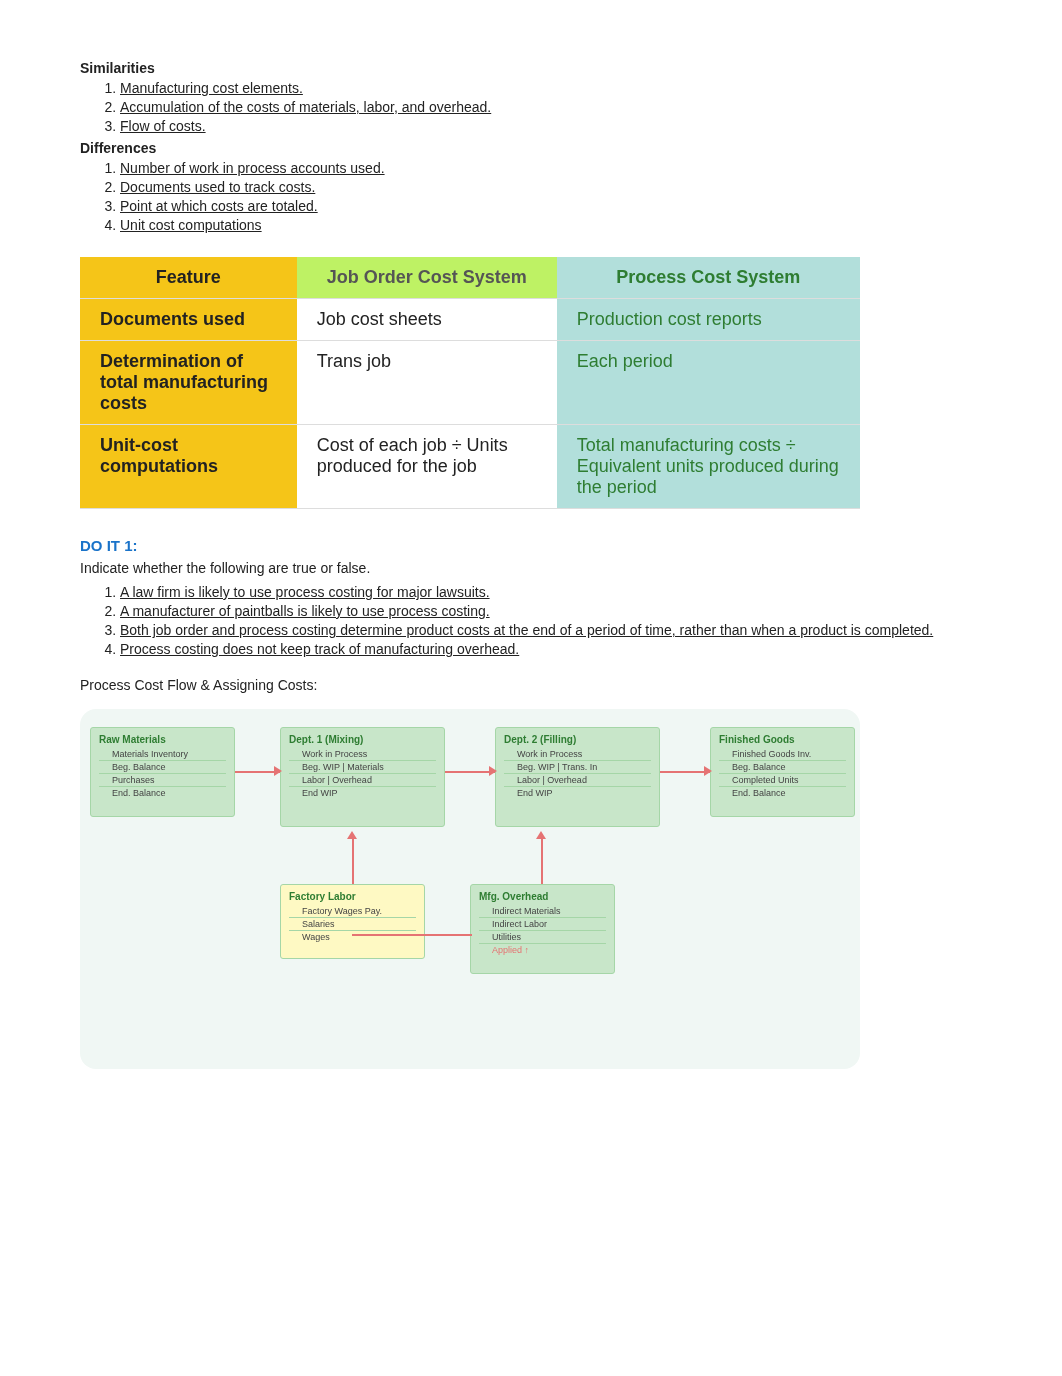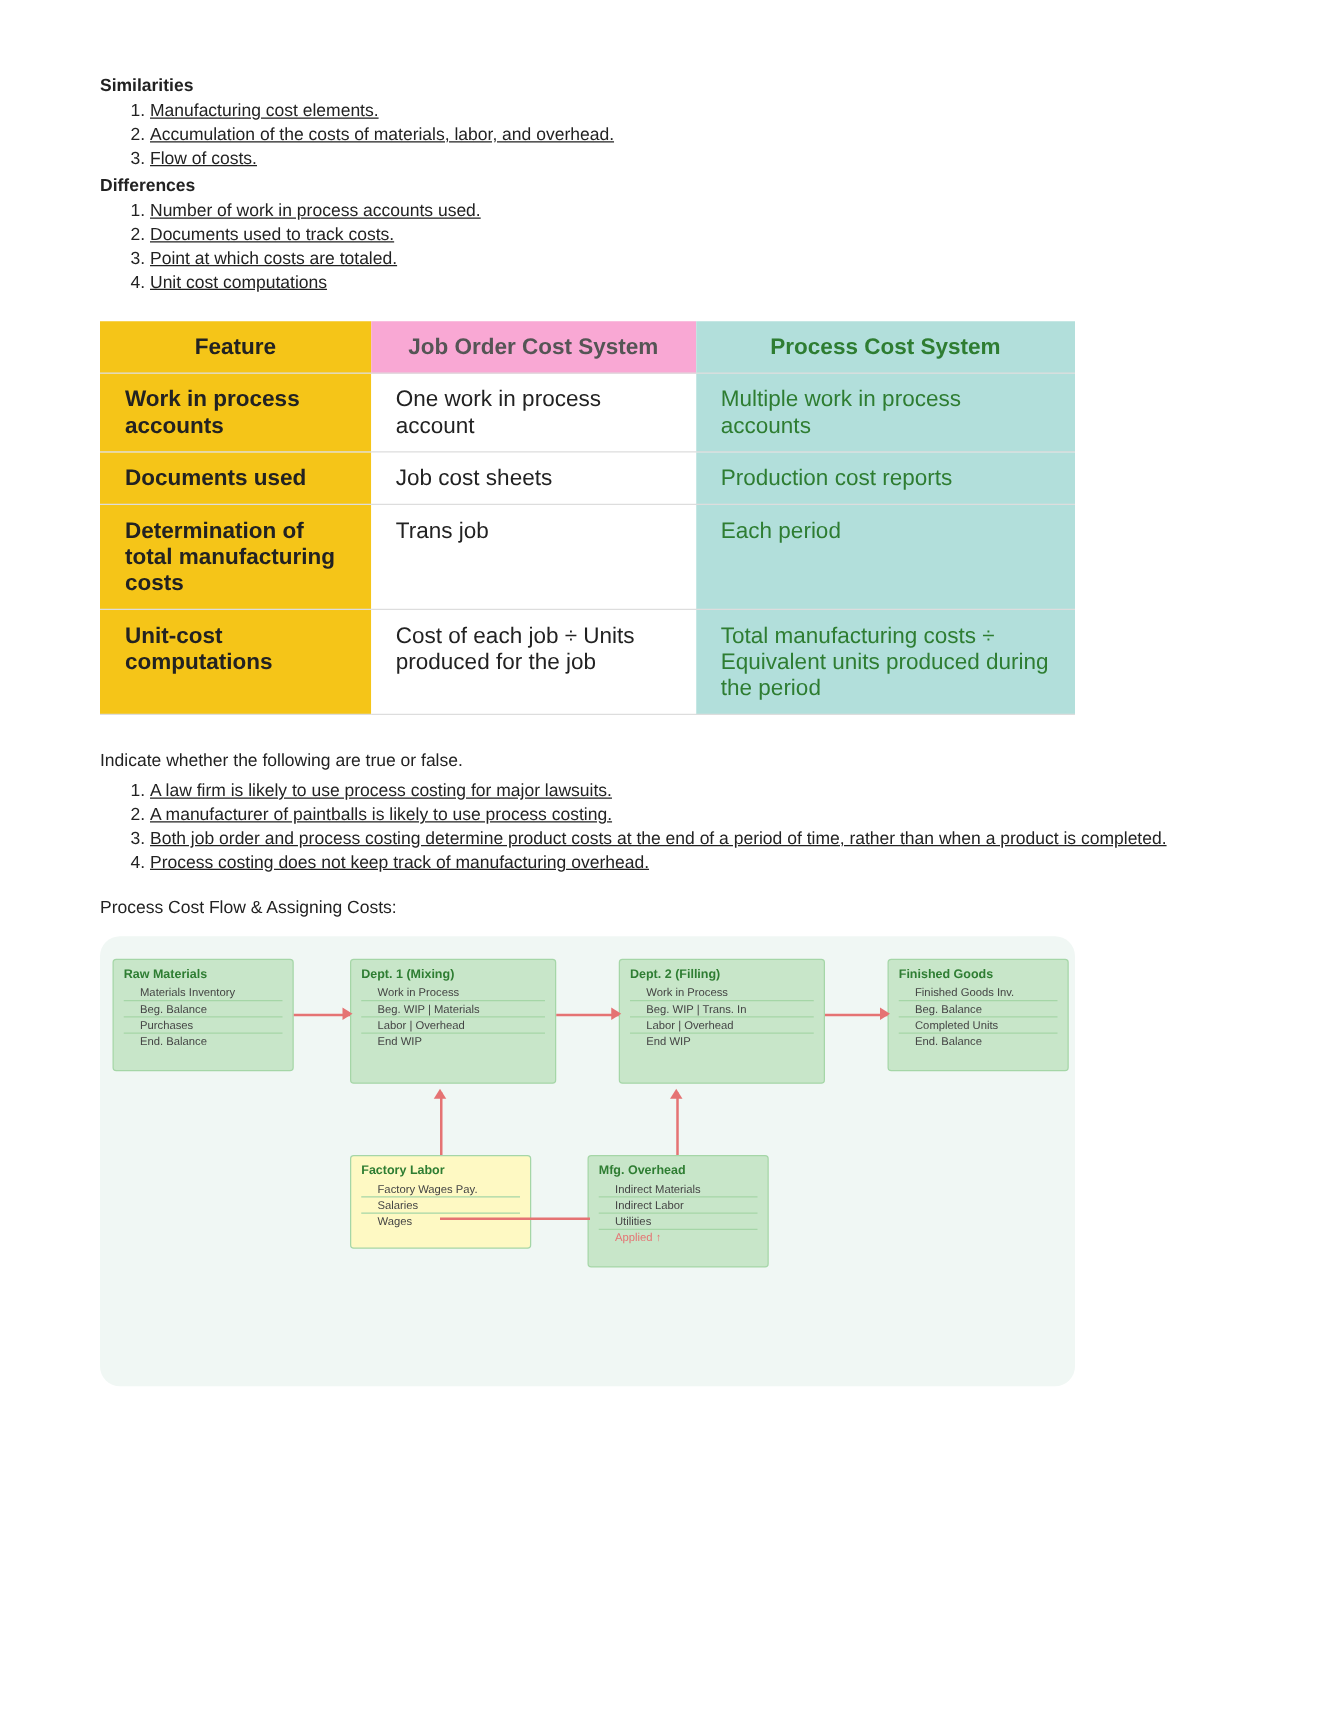--- a/index.html
+++ b/index.html
@@ -67,21 +67,21 @@
       color: #2e7d32;
     }
 
     .col-process-header {
       background-color: #b2dfdb;
       color: #2e7d32;
       font-weight: bold;
     }
 
     .col-job-header {
-      background-color: #f9a8d4;
+      background-color: #bef264;
       color: #555;
       font-weight: bold;
     }
 
     .col-feature-header {
       background-color: #f5c518;
       font-weight: bold;
       color: #222;
     }
 
@@ -169,44 +169,40 @@
   <table class="comparison-table">
     <thead>
       <tr>
         <th class="col-feature col-feature-header">Feature</th>
         <th class="col-job col-job-header">Job Order Cost System</th>
         <th class="col-process col-process-header">Process Cost System</th>
       </tr>
     </thead>
     <tbody>
       <tr>
-        <td class="col-feature">Work in process accounts</td>
-        <td class="col-job">One work in process account</td>
-        <td class="col-process">Multiple work in process accounts</td>
-      </tr>
-      <tr>
         <td class="col-feature">Documents used</td>
         <td class="col-job">Job cost sheets</td>
         <td class="col-process">Production cost reports</td>
       </tr>
       <tr>
         <td class="col-feature">Determination of total manufacturing costs</td>
         <td class="col-job">Trans job</td>
         <td class="col-process">Each period</td>
       </tr>
       <tr>
         <td class="col-feature">Unit-cost computations</td>
         <td class="col-job">Cost of each job ÷ Units produced for the job</td>
         <td class="col-process">Total manufacturing costs ÷ Equivalent units produced during the period</td>
       </tr>
     </tbody>
   </table>
 </div>
 
 <div class="do-it-section">
+  <div class="do-it-title">DO IT 1:</div>
   <div class="do-it-intro">Indicate whether the following are  true  or false.</div>
   <ol>
     <li>A law firm is likely to use process costing for major lawsuits.</li>
     <li>A manufacturer of paintballs is likely to use process costing.</li>
     <li>Both job order and process costing determine product costs at the end of a period of time, rather than when a product is completed.</li>
     <li>Process costing does not keep track of manufacturing overhead.</li>
   </ol>
 </div>
 
 <div>

